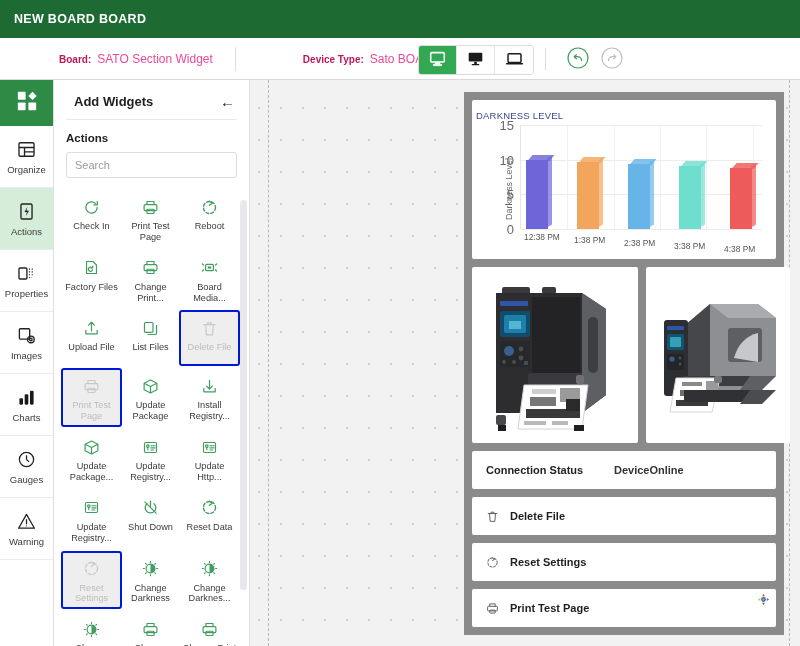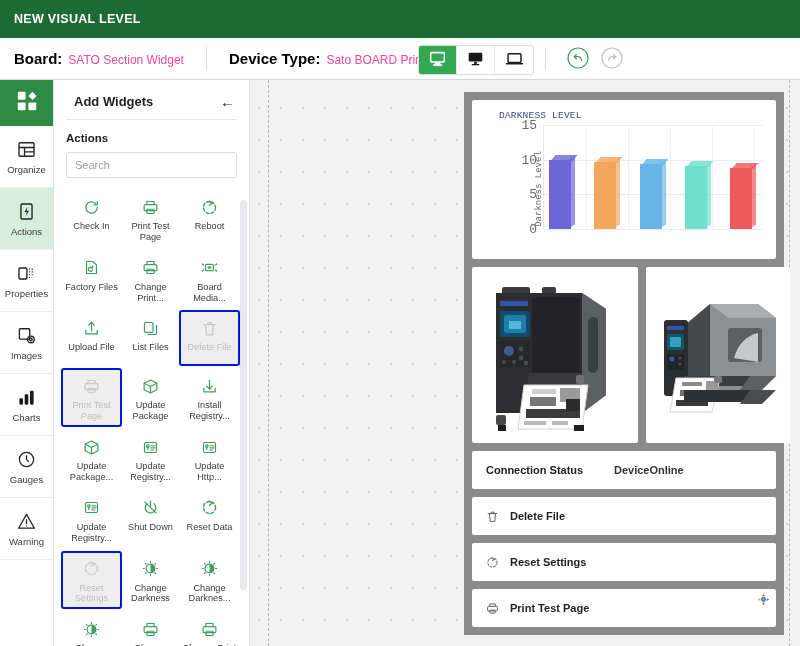--- a/index.html
+++ b/index.html
@@ -30,21 +30,21 @@
     background: #ffffff;
     border-bottom: 1px solid #d9d9d9;
     display: flex;
     align-items: center;
     padding-left: 14px;
     font-size: 12px;
     color: #333;
     position: relative;
   }
   .meta-group { display: flex; align-items: baseline; gap: 6px; }
-  .meta-label { font-weight: bold; color: #000000; font-size: 15px; }
+  .meta-label { font-weight: bold; color: #be185d; font-size: 10px; margin-left: 45px; }
   .meta-value { color: #ec4899; font-size: 12px; }
   .meta-div {
     width: 1px; height: 24px; background: #dcdcdc; margin: 0 22px;
   }
 
   .device-group {
     position: absolute; left: 418px; top: 7px;
     display: flex; border: 1px solid #dcdcdc; border-radius: 3px; overflow: hidden;
     background:#fff;
   }
@@ -152,21 +152,21 @@
   }
 
   .section {
     position: absolute; left: 214px; top: 12px; width: 320px;
     background: #8a8a8a; padding: 8px; display: flex; flex-direction: column; gap: 8px;
   }
 
   .card { background: #ffffff; border-radius: 2px; }
 
   
-  .chart-card { padding: 10px 10px 6px 27px; font-family: Liberation Mono, monospace; }
+  .chart-card { padding: 10px 10px 6px 4px; }
   .chart-title { font-size: 9.5px; color: #3b4a8c; letter-spacing: .2px; margin-bottom: 4px; }
   .chart-area { position: relative; height: 128px; }
   .ylabel {
     position: absolute; left: 2px; top: 50%;
     transform: translateY(-50%) rotate(-90deg); transform-origin: center;
     font-size: 9px; color: #6a6a6a; white-space: nowrap;
   }
   .yticks { position: absolute; left: 22px; top: 0; width: 16px; height: 104px; }
   .ytick { position: absolute; right: 0; font-size: 13px; color: #6a6a6a; transform: translateY(-50%); }
   .plot {
@@ -213,21 +213,21 @@
   .row-card .lbl { font-weight: bold; }
   .row-card .val { position: absolute; left: 142px; color: #333; font-weight: bold; }
   .row-ico { width: 20px; display: flex; align-items: center; }
   .row-act-label { font-weight: bold; font-size: 11px; color: #1f1f1f; margin-left: 4px; }
   .move-handle { position: absolute; right: 6px; top: 4px; }
 </style>
 </head>
 <body>
 
 <div class="titlebar">
-  <span>NEW VISUAL LEVEL</span>
+  <span>NEW BOARD BOARD</span>
 </div>
 
 <div class="toolbar">
   <div class="meta-group">
     <span class="meta-label">Board:</span>
     <span class="meta-value">SATO Section Widget</span>
   </div>
   <div class="meta-div"></div>
   <div class="meta-group">
     <span class="meta-label">Device Type:</span>
@@ -679,20 +679,27 @@
                   <div class="bar-face" style="background:#6fdfcd"></div>
                   <div class="bar-side" style="background:#6fdfcd"></div>
                 </div>
                 <div class="bar3d" style="height: 61.0133px;">
                   <div class="bar-top" style="background:#ef5a5a"></div>
                   <div class="bar-face" style="background:#ef5a5a"></div>
                   <div class="bar-side" style="background:#ef5a5a"></div>
                 </div>
               </div>
           </div>
+          <div class="xlabels" id="x-labels">
+              <div class="xlab" style="left: 4px; top: 3px;">12:38 PM</div>
+              <div class="xlab" style="left: 54px; top: 6px;">1:38 PM</div>
+              <div class="xlab" style="left: 104px; top: 9px;">2:38 PM</div>
+              <div class="xlab" style="left: 154px; top: 12px;">3:38 PM</div>
+              <div class="xlab" style="left: 204px; top: 15px;">4:38 PM</div>
+            </div>
         </div>
       </div>
 
       <div class="img-row">
         <div class="img-card a">
           <svg width="150" height="160" viewBox="0 0 150 160">
             <rect x="22" y="12" width="28" height="8" rx="2" fill="#3a3a3c"></rect>
             <rect x="62" y="12" width="14" height="7" rx="2" fill="#3a3a3c"></rect>
             <path d="M16 18h86l24 16v86l-24 18H16z" fill="#2d2d30"></path>
             <path d="M102 18l24 16v86l-24 18z" fill="#5d5f63"></path>

